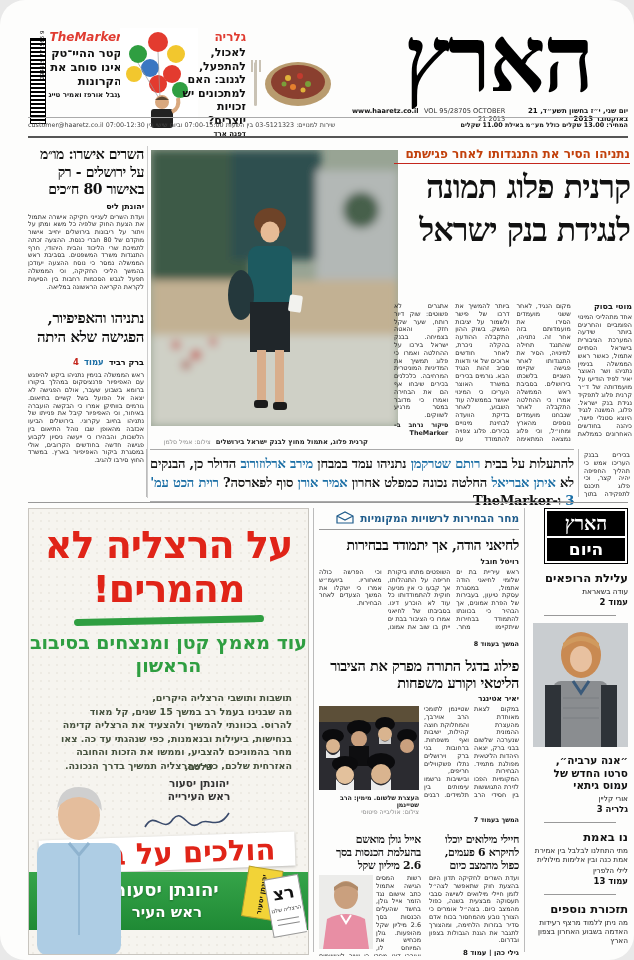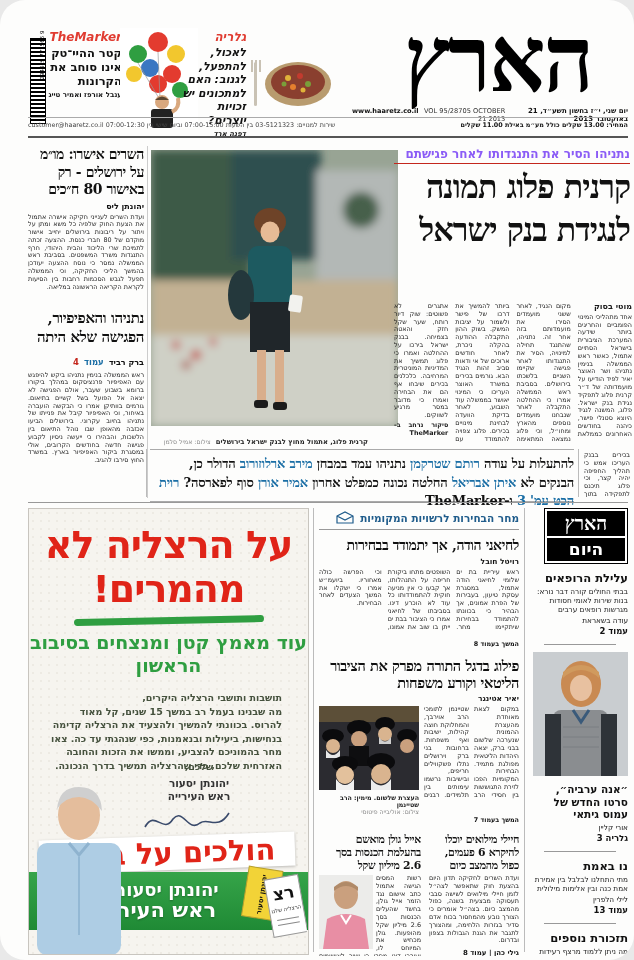--- a/index.html
+++ b/index.html
@@ -20,40 +20,40 @@
         letter-spacing:-2px;transform:scaleY(1.05);color:#000;}
   #infoline{left:352px;top:107px;width:276px;display:flex;justify-content:space-between;align-items:baseline;font-size:6.6px;}
   #priceline{left:28px;top:121px;width:600px;display:flex;justify-content:space-between;font-size:6.4px;}
   #barcode{left:30px;top:38px;width:14px;height:84px;border:1px solid #000;
            background:repeating-linear-gradient(180deg,#000 0 2px,#fff 2px 4px);}
   #barcode-num{left:12px;top:52px;font-size:5.5px;transform:rotate(-90deg);transform-origin:center;color:#000;width:60px;text-align:center;}
   .teaser-label{color:#e03c31;font-weight:900;font-size:12px;}
   .teaser-title{font-weight:bold;font-size:11.5px;line-height:14px;margin-top:2px;}
   .teaser-byline{font-weight:bold;font-size:7px;margin-top:3px;}
   
-  #kicker{left:394px;top:147px;width:236px;text-align:right;color:#8b5cf6;font-weight:bold;font-size:12px;
+  #kicker{left:394px;top:147px;width:236px;text-align:right;color:#c2410c;font-weight:bold;font-size:12px;
           padding-bottom:2px;border-bottom:1.5px solid #c4271d;}
   #headline{left:394px;top:166px;width:236px;text-align:right;font-weight:900;font-size:32px;line-height:43px;letter-spacing:-1px;}
   #leadbody{left:394px;top:303px;width:238px;height:143px;column-count:4;column-gap:7px;column-fill:auto;overflow:hidden;}
   #leadtail{left:584px;top:452px;width:46px;height:45px;overflow:hidden;}
   
   #leftcol{left:28px;top:146px;width:116px;height:353px;overflow:hidden;}
   .lc-h{font-weight:900;font-size:14px;line-height:17.5px;text-align:right;letter-spacing:-0.4px;}
   .byline-sm{font-weight:bold;font-size:8px;margin:3px 0;}
   
   #strip{left:150px;top:449px;width:424px;height:46px;border-top:1px solid #aaa;border-bottom:1px solid #aaa;
          padding-top:5px;font-size:13px;line-height:18.5px;text-align:right;letter-spacing:-0.2px;font-weight:600;}
   
   #ad{left:28px;top:508px;width:279px;height:445px;border:1px solid #c8c5bf;background:#f6f4ef;
       background-image:radial-gradient(#edeae3 1px,transparent 1px);background-size:8px 8px;overflow:hidden;}
   #ad-headline{position:absolute;left:0;top:14px;width:100%;text-align:center;color:#e02418;font-weight:900;
                font-size:38px;line-height:44px;letter-spacing:-1px;}
   #ad-brush{position:absolute;left:45px;top:108px;width:190px;height:7px;background:#2f9e41;border-radius:4px;transform:rotate(-1.2deg);}
   #ad-sub{position:absolute;left:0;top:122px;width:100%;text-align:center;color:#2f9e41;font-weight:900;font-size:19px;line-height:23px;}
-  #ad-body{position:absolute;right:26px;top:182px;width:236px;text-align:right;color:#46523e;font-size:9.5px;line-height:13.5px;font-weight:600;}
+  #ad-body{position:absolute;right:16px;top:182px;width:236px;text-align:right;color:#46523e;font-size:9.5px;line-height:13.5px;font-weight:600;}
   #ad-signoff{position:absolute;left:100px;top:252px;width:140px;text-align:center;color:#46523e;font-size:9.5px;font-weight:600;}
   #ad-name{position:absolute;left:100px;top:268px;width:140px;text-align:center;color:#333;font-weight:900;font-size:10.5px;line-height:13px;}
   #ad-slogan{position:absolute;left:10px;top:327px;width:256px;background:#fff;box-shadow:0 1px 3px rgba(0,0,0,0.25);
              text-align:center;color:#e02418;font-weight:900;font-size:29px;line-height:34px;transform:rotate(-2deg);}
   #ad-band{position:absolute;left:0;top:363px;width:279px;height:58px;background:linear-gradient(#36a449,#1f8a35);}
   #ad-band-text{position:absolute;left:78px;top:370px;width:120px;text-align:center;color:#fff;font-weight:900;
                 font-size:18px;line-height:21px;text-shadow:0 1px 2px rgba(0,0,0,0.3);}
   
   #mid{left:319px;top:508px;width:200px;height:448px;overflow:hidden;}
   #elect-banner{display:flex;align-items:center;gap:5px;color:#1f5c8b;font-weight:bold;font-size:10.5px;
@@ -99,21 +99,21 @@
     <circle cx="38" cy="56" r="9" fill="#e33b2f"></circle>
       <circle cx="60" cy="62" r="8" fill="#2f9e41"></circle>
     <line x1="38" y1="24" x2="40" y2="70" stroke="#999" stroke-width="0.7"></line>
     <line x1="18" y1="35" x2="40" y2="72" stroke="#999" stroke-width="0.7"></line>
     <circle cx="42" cy="74" r="7" fill="#d9a87e"></circle>
       <path d="M35,72 q7,-7 14,0" fill="#5a4632"></path>
     <rect x="31" y="81" width="22" height="19" rx="3" fill="#222"></rect>
     <path d="M52,84 q8,-4 6,-14" stroke="#d9a87e" stroke-width="4" fill="none"></path>
   </svg>
 
-  <div class="ab" style="left:176px;top:30px;width:70px;text-align:right;font-style:italic;">
+  <div class="ab" style="left:176px;top:30px;width:70px;text-align:right;">
     <div class="teaser-label">גלריה</div>
     <div class="teaser-title" style="font-size:11px;line-height:13.5px;">לאכול, להתפעל, לגנוב: האם למתכונים יש זכויות יוצרים?</div>
     <div class="teaser-byline">דפנה ארד</div>
   </div>
 
   <svg class="ab" style="left:246px;top:54px;" width="86" height="58" viewBox="0 0 86 58">
     <ellipse cx="52" cy="30" rx="33" ry="22" fill="#b89b6e"></ellipse>
     <ellipse cx="52" cy="28" rx="27" ry="17" fill="#8a3f2f"></ellipse>
     <circle cx="42" cy="24" r="3" fill="#e0b23a"></circle>
       <circle cx="54" cy="22" r="3" fill="#c23b2f"></circle>
@@ -196,21 +196,21 @@
 
   <div class="ab" id="kicker">נתניהו הסיר את התנגדותו לאחר פגישתם</div>
   <div class="ab serif" id="headline">קרנית פלוג תמונה לנגידת בנק ישראל</div>
   <div class="ab tiny" id="leadbody">
     <span class="bold" style="display:block;font-size:8px;margin-bottom:3px;">מוטי בסוק</span>
     <span>אחד מתהליכי המינוי הפומביים והחריגים ביותר שידעה המערכת הציבורית בישראל הסתיים אתמול, כאשר ראש הממשלה בנימין נתניהו ושר האוצר יאיר לפיד הודיעו על מועמדותה של ד״ר קרנית פלוג לתפקיד נגידת בנק ישראל. פלוג, המשנה לנגיד היוצא סטנלי פישר, כיהנה בחודשים האחרונים כממלאת מקום הנגיד, לאחר ששני מועמדים הסירו את מועמדותם בזה אחר זה. נתניהו, שהתנגד תחילה למינויה, הסיר את התנגדותו לאחר פגישה שקיימו השניים בלשכתו בירושלים. בסביבת ראש הממשלה אמרו כי ההחלטה התקבלה לאחר שנבחנו מועמדים נוספים מהארץ ומחו״ל, וכי פלוג נמצאה המתאימה ביותר להמשיך את דרכו של פישר ולשמור על יציבות המשק. בשוק ההון התקבלה ההודעה בהקלה ניכרת, לאחר חודשים ארוכים של אי ודאות סביב זהות הנגיד הבא. גורמים בכירים במשרד האוצר העריכו כי המינוי יאושר בממשלה עוד השבוע, לאחר בדיקת הוועדה לבחינת מינויים בכירים. פלוג צפויה להתמודד עם אתגרים לא פשוטים: שוק דיור רותח, שער שקל חזק והאטה בצמיחה. בבנק ישראל בירכו על ההחלטה ואמרו כי פלוג תמשיך את המדיניות המוניטרית המרחיבה. כלכלנים בכירים שיבחו אף הם את הבחירה ואמרו כי מדובר במסר מרגיע לשווקים.</span>
     <span class="bold" style="display:block;margin-top:2px;">סיקור נרחב ב-TheMarker</span>
   </div>
 
   <div class="ab serif" id="strip">
-    <span>להתעלות על עודה </span><span class="blue">רותם שטרקמן</span>
+    <span>להתעלות על בבית </span><span class="blue">רותם שטרקמן</span>
     <span> נתניהו עמד במבחן </span><span class="blue">מירב ארלוזורוב</span>
     <span> הדולר כן, הבנקים לא </span><span class="blue">איתן אבריאל</span>
     <span> החלטה נכונה כמפלט אחרון </span><span class="blue">אמיר אורן</span>
     <span> סוף לפארסה? </span><span class="blue">רוית הכט</span>
     <span class="blue"> עמ' 3 </span><span class="bold">ו-TheMarker</span>
   </div>
   <div class="vline" style="left:146px;top:449px;height:48px;"></div>
   <div class="vline" style="left:578px;top:449px;height:48px;"></div>
   <div class="ab tiny" id="leadtail">בכירים בבנק העריכו אמש כי תהליך החפיפה יהיה קצר, וכי פלוג תיכנס לתפקידה בתוך שבועות ספורים, מיד לאחר אישור הממשלה והוועדה.</div>
 
@@ -229,21 +229,21 @@
       <span>יהונתן יסעור</span><br>
       <span style="font-weight:700;">ראש העירייה</span>
     </div>
     <svg class="ab" style="left:110px;top:296px;" width="95" height="32" viewBox="0 0 95 32">
       <path d="M6,22 C16,4 24,30 34,14 C44,2 49,28 61,18 C69,12 79,26 90,8" stroke="#3a4a6b" stroke-width="1.6" fill="none"></path>
     </svg>
     <div id="ad-slogan">הולכים על בטוח</div>
     <div id="ad-band"></div>
     <div id="ad-band-text">
       <span>יהונתן יסעור</span><br>
-      <span style="font-size:21px;">ראש העיר</span>
+      <span style="font-size:15px;">ראש העיר</span>
     </div>
     <svg class="ab" style="left:0;top:266px;" width="102" height="180" viewBox="0 0 102 180">
       <ellipse cx="50" cy="40" rx="21" ry="25" fill="#e4bd9c"></ellipse>
       <path d="M28,34 Q30,12 50,12 Q72,12 73,36 Q62,22 50,22 Q36,22 28,34 Z" fill="#cfcfcf"></path>
       <rect x="8" y="68" width="84" height="112" rx="10" fill="#aecde4"></rect>
       <path d="M40,68 L50,80 L60,68" stroke="#8fb3cf" stroke-width="3" fill="none"></path>
       <line x1="50" y1="82" x2="50" y2="160" stroke="#93b8d4" stroke-width="2"></line>
     </svg>
     <svg class="ab" style="left:212px;top:352px;" width="66" height="82" viewBox="0 0 66 82">
       <g transform="rotate(9 24 34)">
@@ -341,21 +341,20 @@
   <div class="ab" id="sidebar">
     <div id="today-logo">
       <div class="inner">
         <div class="l1 serif">הארץ</div>
         <div class="l2">היום</div>
       </div>
     </div>
 
     <div>
       <div class="sb-title">עלילת הרופאים</div>
-      <div class="sb-text">בבתי החולים קורה דבר נורא: בנות שירות לאומי חסודות מגרשות רופאים ערבים</div>
       <div class="sb-by">עודה בשאראת</div>
       <div class="sb-page">עמוד 2</div>
       <div class="sb-div"></div>
     </div>
 
     <div>
       <svg style="margin-top:7px;" width="95" height="124" viewBox="0 0 95 124">
         <rect width="95" height="124" fill="#c9cdd0"></rect>
         <ellipse cx="48" cy="32" rx="20" ry="23" fill="#c98a52"></ellipse>
         <ellipse cx="48" cy="36" rx="11" ry="13" fill="#e8c1a0"></ellipse>

